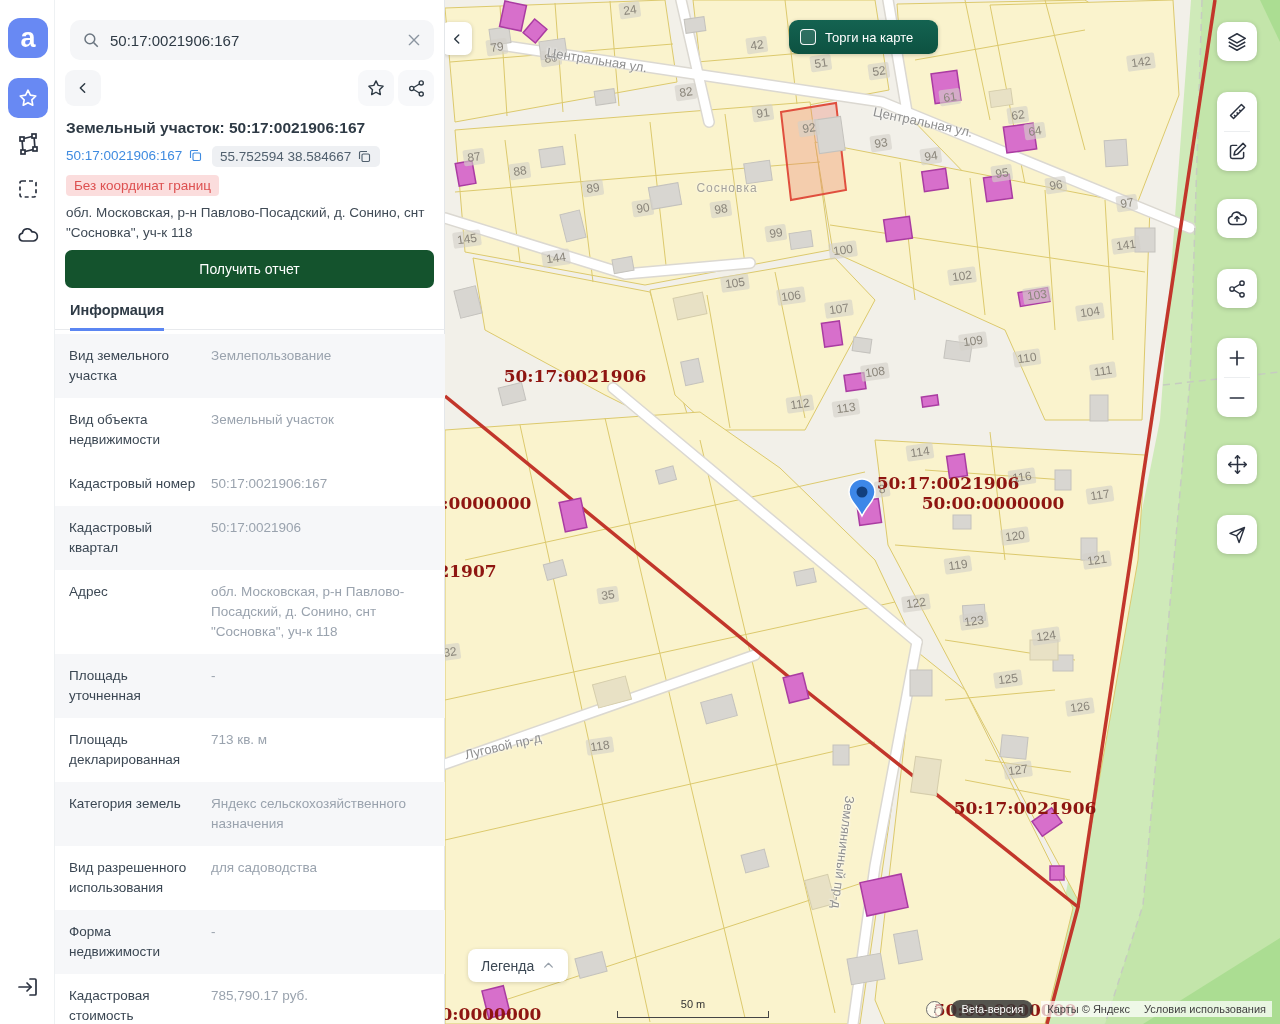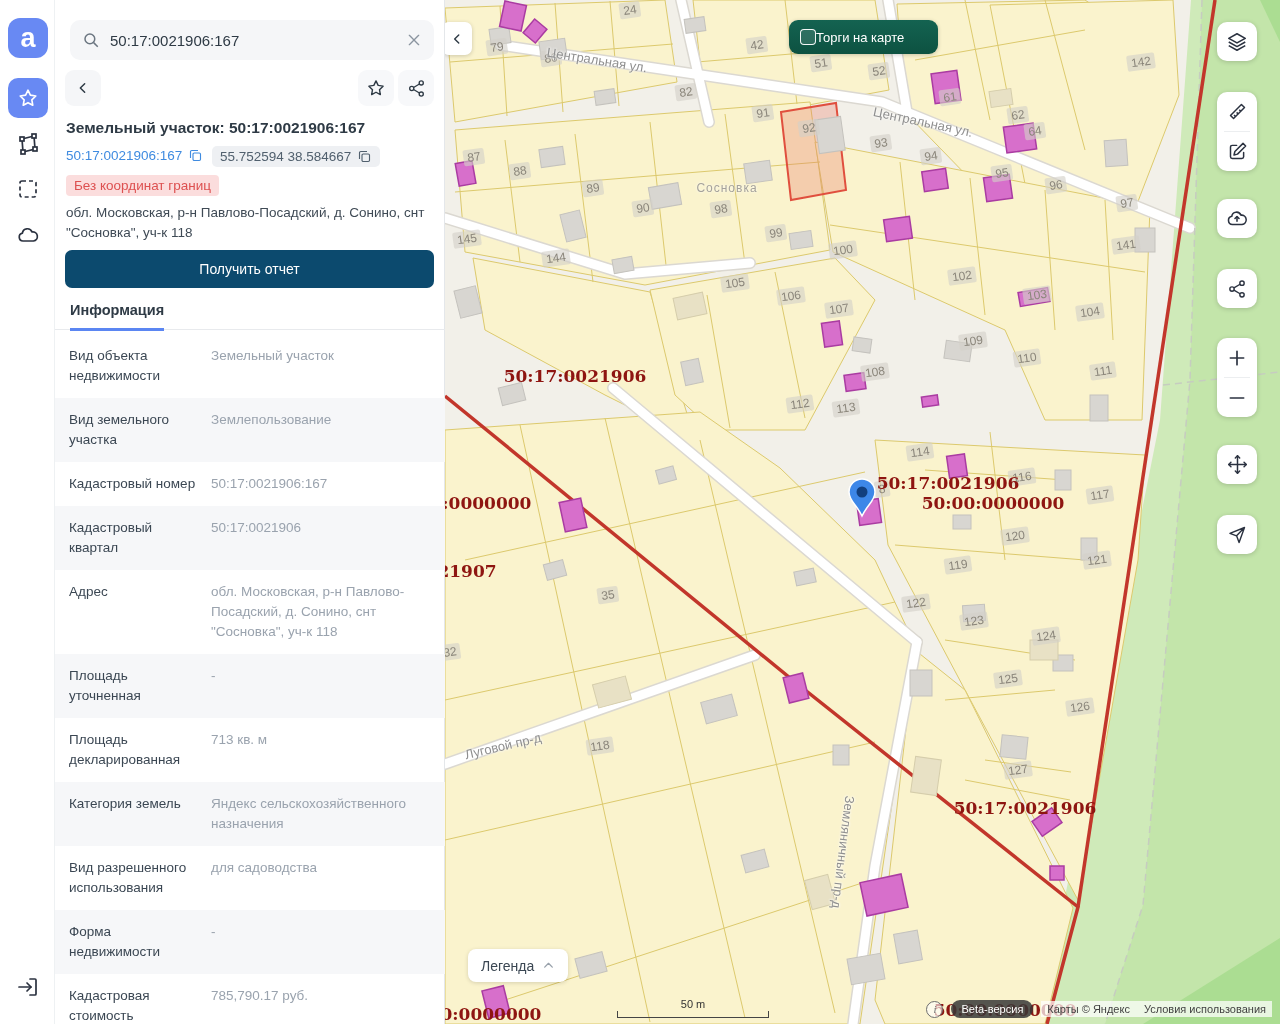--- a/index.html
+++ b/index.html
@@ -15,40 +15,40 @@
   
   .panel { position:absolute; left:55px; top:0; width:390px; height:1024px; background:#fff; border-right:1px solid #e4e7ea; z-index:30; }
   .searchbox { position:absolute; left:15px; top:20px; width:364px; height:40px; background:#f5f6f8; border-radius:10px; display:flex; align-items:center; padding:0 12px; color:#6b7681; }
   .searchbox .q { flex:1; margin-left:10px; font-size:15px; color:#2e3a45; }
   .hdr-btn { position:absolute; width:36px; height:36px; top:70px; background:#f5f6f8; border-radius:9px; border:none; display:flex; align-items:center; justify-content:center; color:#2e3a45; cursor:pointer; }
   .title { position:absolute; left:11px; top:119px; font-size:15.5px; font-weight:700; color:#2e3a45; }
   .chip-link { position:absolute; left:11px; top:148px; display:flex; align-items:center; gap:6px; color:#3f8be0; font-size:13.5px; cursor:pointer; }
   .chip-coord { position:absolute; left:157px; top:146px; display:flex; align-items:center; gap:6px; background:#eef0f3; border-radius:5px; padding:3px 8px; color:#51606e; font-size:13.5px; }
   .badge { position:absolute; left:11px; top:175px; background:#fbdddd; color:#dd5050; font-size:13.5px; border-radius:4px; padding:3px 8px; }
   .address { position:absolute; left:11px; top:203px; width:372px; font-size:13.5px; color:#3f4a55; line-height:20px; }
-  .report-btn { position:absolute; left:10px; top:250px; width:369px; height:38px; background:#0c4a6e; border:none; border-radius:7px; color:#fff; font-size:14px; font-family:inherit; cursor:pointer; }
+  .report-btn { position:absolute; left:10px; top:250px; width:369px; height:38px; background:#14532d; border:none; border-radius:7px; color:#fff; font-size:14px; font-family:inherit; cursor:pointer; }
   .tabbar { position:absolute; left:0; top:300px; width:390px; border-bottom:1px solid #e8eaed; height:30px; }
   .tabbar .tab { position:absolute; left:15px; top:2px; font-size:14.5px; font-weight:700; color:#2e3a45; padding-bottom:10px; border-bottom:3px solid #5b86f2; cursor:pointer; }
   .rows { position:absolute; left:0; top:334px; width:390px; }
   .row { display:flex; padding:12px 12px 12px 14px; gap:14px; }
   .row.alt { background:#f6f7f9; }
   .row .lbl { width:128px; flex:0 0 128px; font-size:13.5px; color:#3b4753; line-height:20px; }
   .row .val { flex:1; font-size:13.5px; color:#9aa3ae; line-height:20px; }
 
   
   .map { position:absolute; left:445px; top:0; width:835px; height:1024px; overflow:hidden; background:#f2f0e9; }
   .map svg.base { position:absolute; left:0; top:0; }
   .maplabel { position:absolute; transform:translate(-50%,-50%) rotate(var(--r,-8deg)); font-size:12px; color:#8a857a; background:rgba(211,208,200,.62); padding:1px 4px; border-radius:2px; white-space:nowrap; z-index:3; cursor:pointer; }
   .street { position:absolute; transform:translate(-50%,-50%) rotate(var(--r,0deg)); font-size:13px; color:#8f8f8f; white-space:nowrap; z-index:3; text-shadow:0 0 3px #fff,0 0 3px #fff; }
   .place { position:absolute; transform:translate(-50%,-50%); font-size:12px; letter-spacing:1px; color:#a5a29b; z-index:3; text-shadow:0 0 3px #fff; }
   .quarter { position:absolute; transform:translate(-50%,-50%); font-family:"DejaVu Serif",serif; font-weight:700; font-size:17px; color:#8e1511; white-space:nowrap; z-index:4; }
   .pin { position:absolute; left:403px; top:478px; z-index:6; }
 
   .map-back { position:absolute; left:-3px; top:22px; width:30px; height:33px; background:#fff; border:none; border-radius:7px; box-shadow:0 1px 4px rgba(0,0,0,.18); color:#2e3a45; display:flex; align-items:center; justify-content:center; z-index:10; cursor:pointer; }
-  .torgi { position:absolute; left:344px; top:20px; width:149px; height:34px; background:linear-gradient(#146351,#0d5241); border-radius:9px; display:flex; align-items:center; padding:0 11px; color:#fff; font-size:13px; z-index:10; cursor:pointer; box-shadow:0 1px 4px rgba(0,0,0,.2); }
+  .torgi { position:absolute; left:344px; top:20px; width:149px; height:34px; background:linear-gradient(#146351,#0d5241); border-radius:9px; display:flex; align-items:center; gap:9px; padding:0 11px; color:#fff; font-size:13px; z-index:10; cursor:pointer; box-shadow:0 1px 4px rgba(0,0,0,.2); }
   .torgi .cb { width:16px; height:16px; border:1.6px solid rgba(255,255,255,.95); border-radius:4px; background:rgba(255,255,255,.12); flex:0 0 16px; }
 
   .tool { position:absolute; left:772px; width:40px; background:#fff; border-radius:10px; box-shadow:0 1px 5px rgba(0,0,0,.18); z-index:10; color:#2b3240; }
   .tool .tbtn { width:40px; height:39px; display:flex; align-items:center; justify-content:center; cursor:pointer; }
   .tool .sep { height:1px; background:#eceef0; margin:0 7px; }
 
   .legend { position:absolute; left:23px; top:949px; height:33px; background:#fff; border-radius:8px; box-shadow:0 1px 4px rgba(0,0,0,.15); display:flex; align-items:center; gap:8px; padding:0 13px; font-size:14px; color:#3b4753; z-index:10; cursor:pointer; }
   .legend .chev { color:#98a1ab; }
 
   .scalebar { position:absolute; left:172px; top:998px; width:152px; z-index:9; text-align:center; }
@@ -151,27 +151,27 @@
 
   <div class="badge">Без координат границ</div>
   <div class="address">обл. Московская, р-н Павлово-Посадский, д. Сонино, снт "Сосновка", уч-к 118</div>
   <button class="report-btn">Получить отчет</button>
 
   <div class="tabbar">
     <span class="tab">Информация</span>
   </div>
 
   <div class="rows" id="info-rows">
+      <div class="row alt">
+        <div class="lbl">Вид земельного участка</div>
+        <div class="val">Землепользование</div>
+      </div>
       <div class="row">
         <div class="lbl">Вид объекта недвижимости</div>
         <div class="val">Земельный участок</div>
-      </div>
-      <div class="row alt">
-        <div class="lbl">Вид земельного участка</div>
-        <div class="val">Землепользование</div>
       </div>
       <div class="row">
         <div class="lbl">Кадастровый номер</div>
         <div class="val">50:17:0021906:167</div>
       </div>
       <div class="row alt">
         <div class="lbl">Кадастровый квартал</div>
         <div class="val">50:17:0021906</div>
       </div>
       <div class="row">

